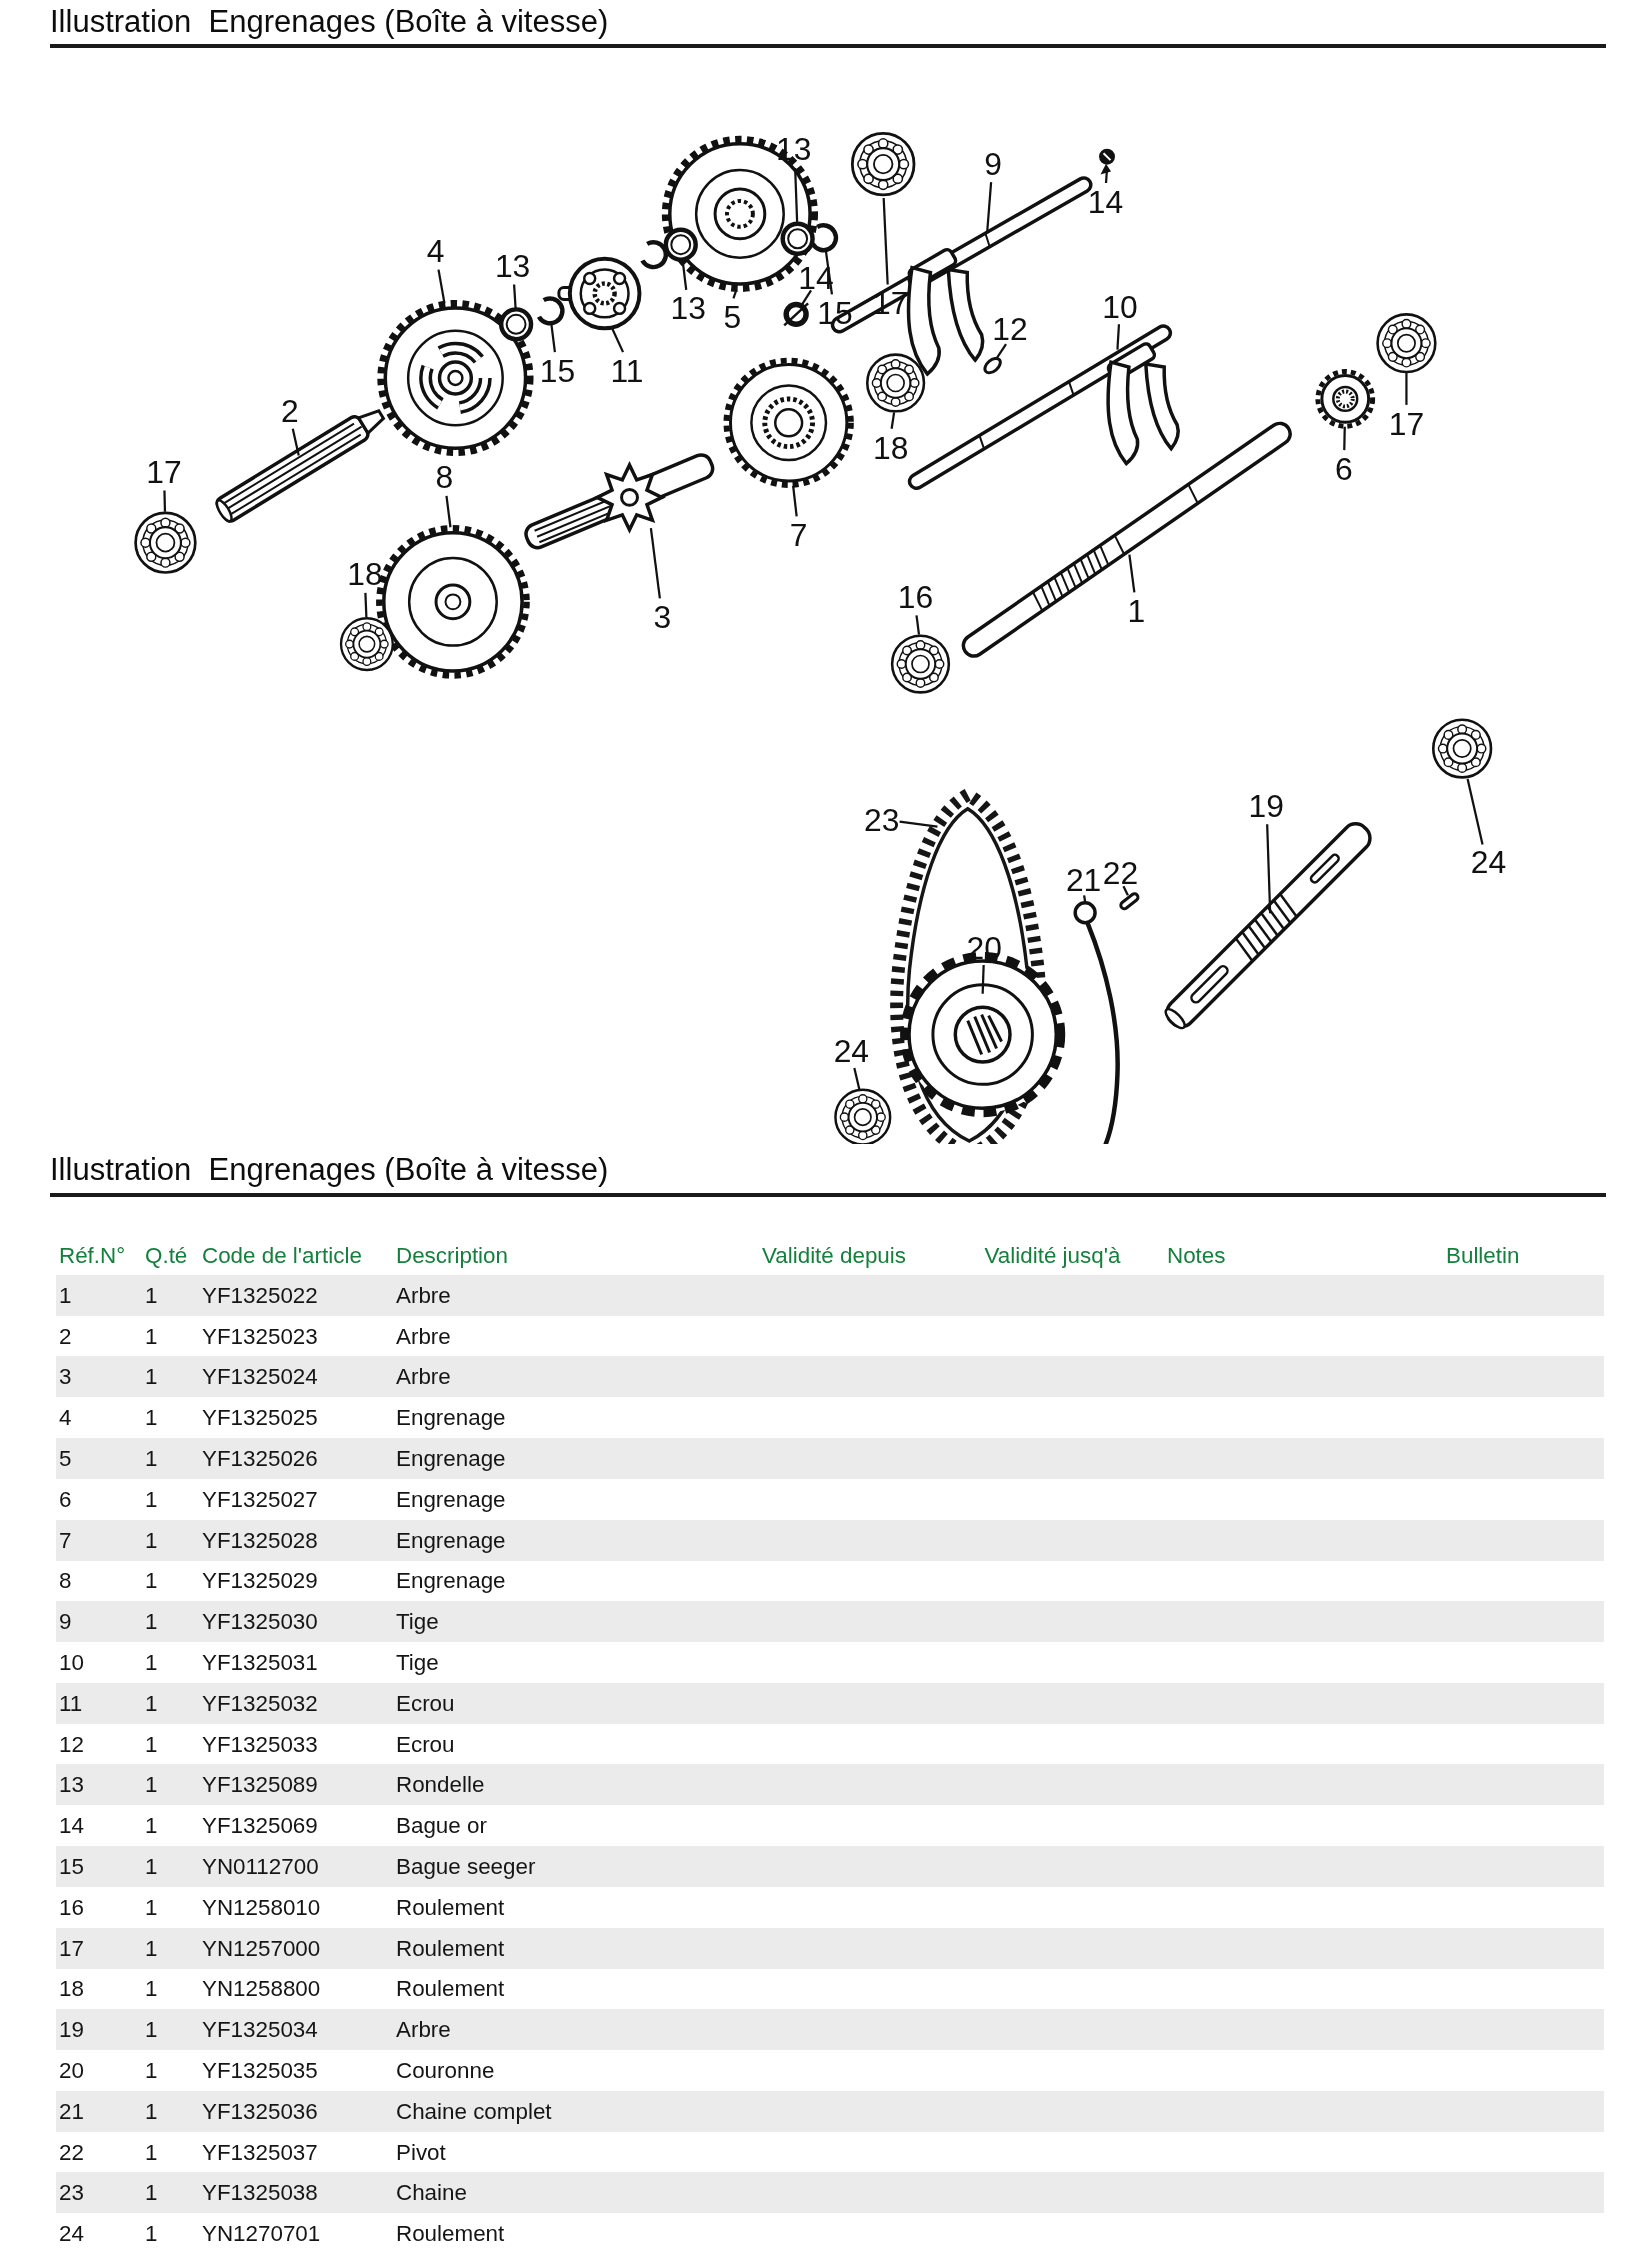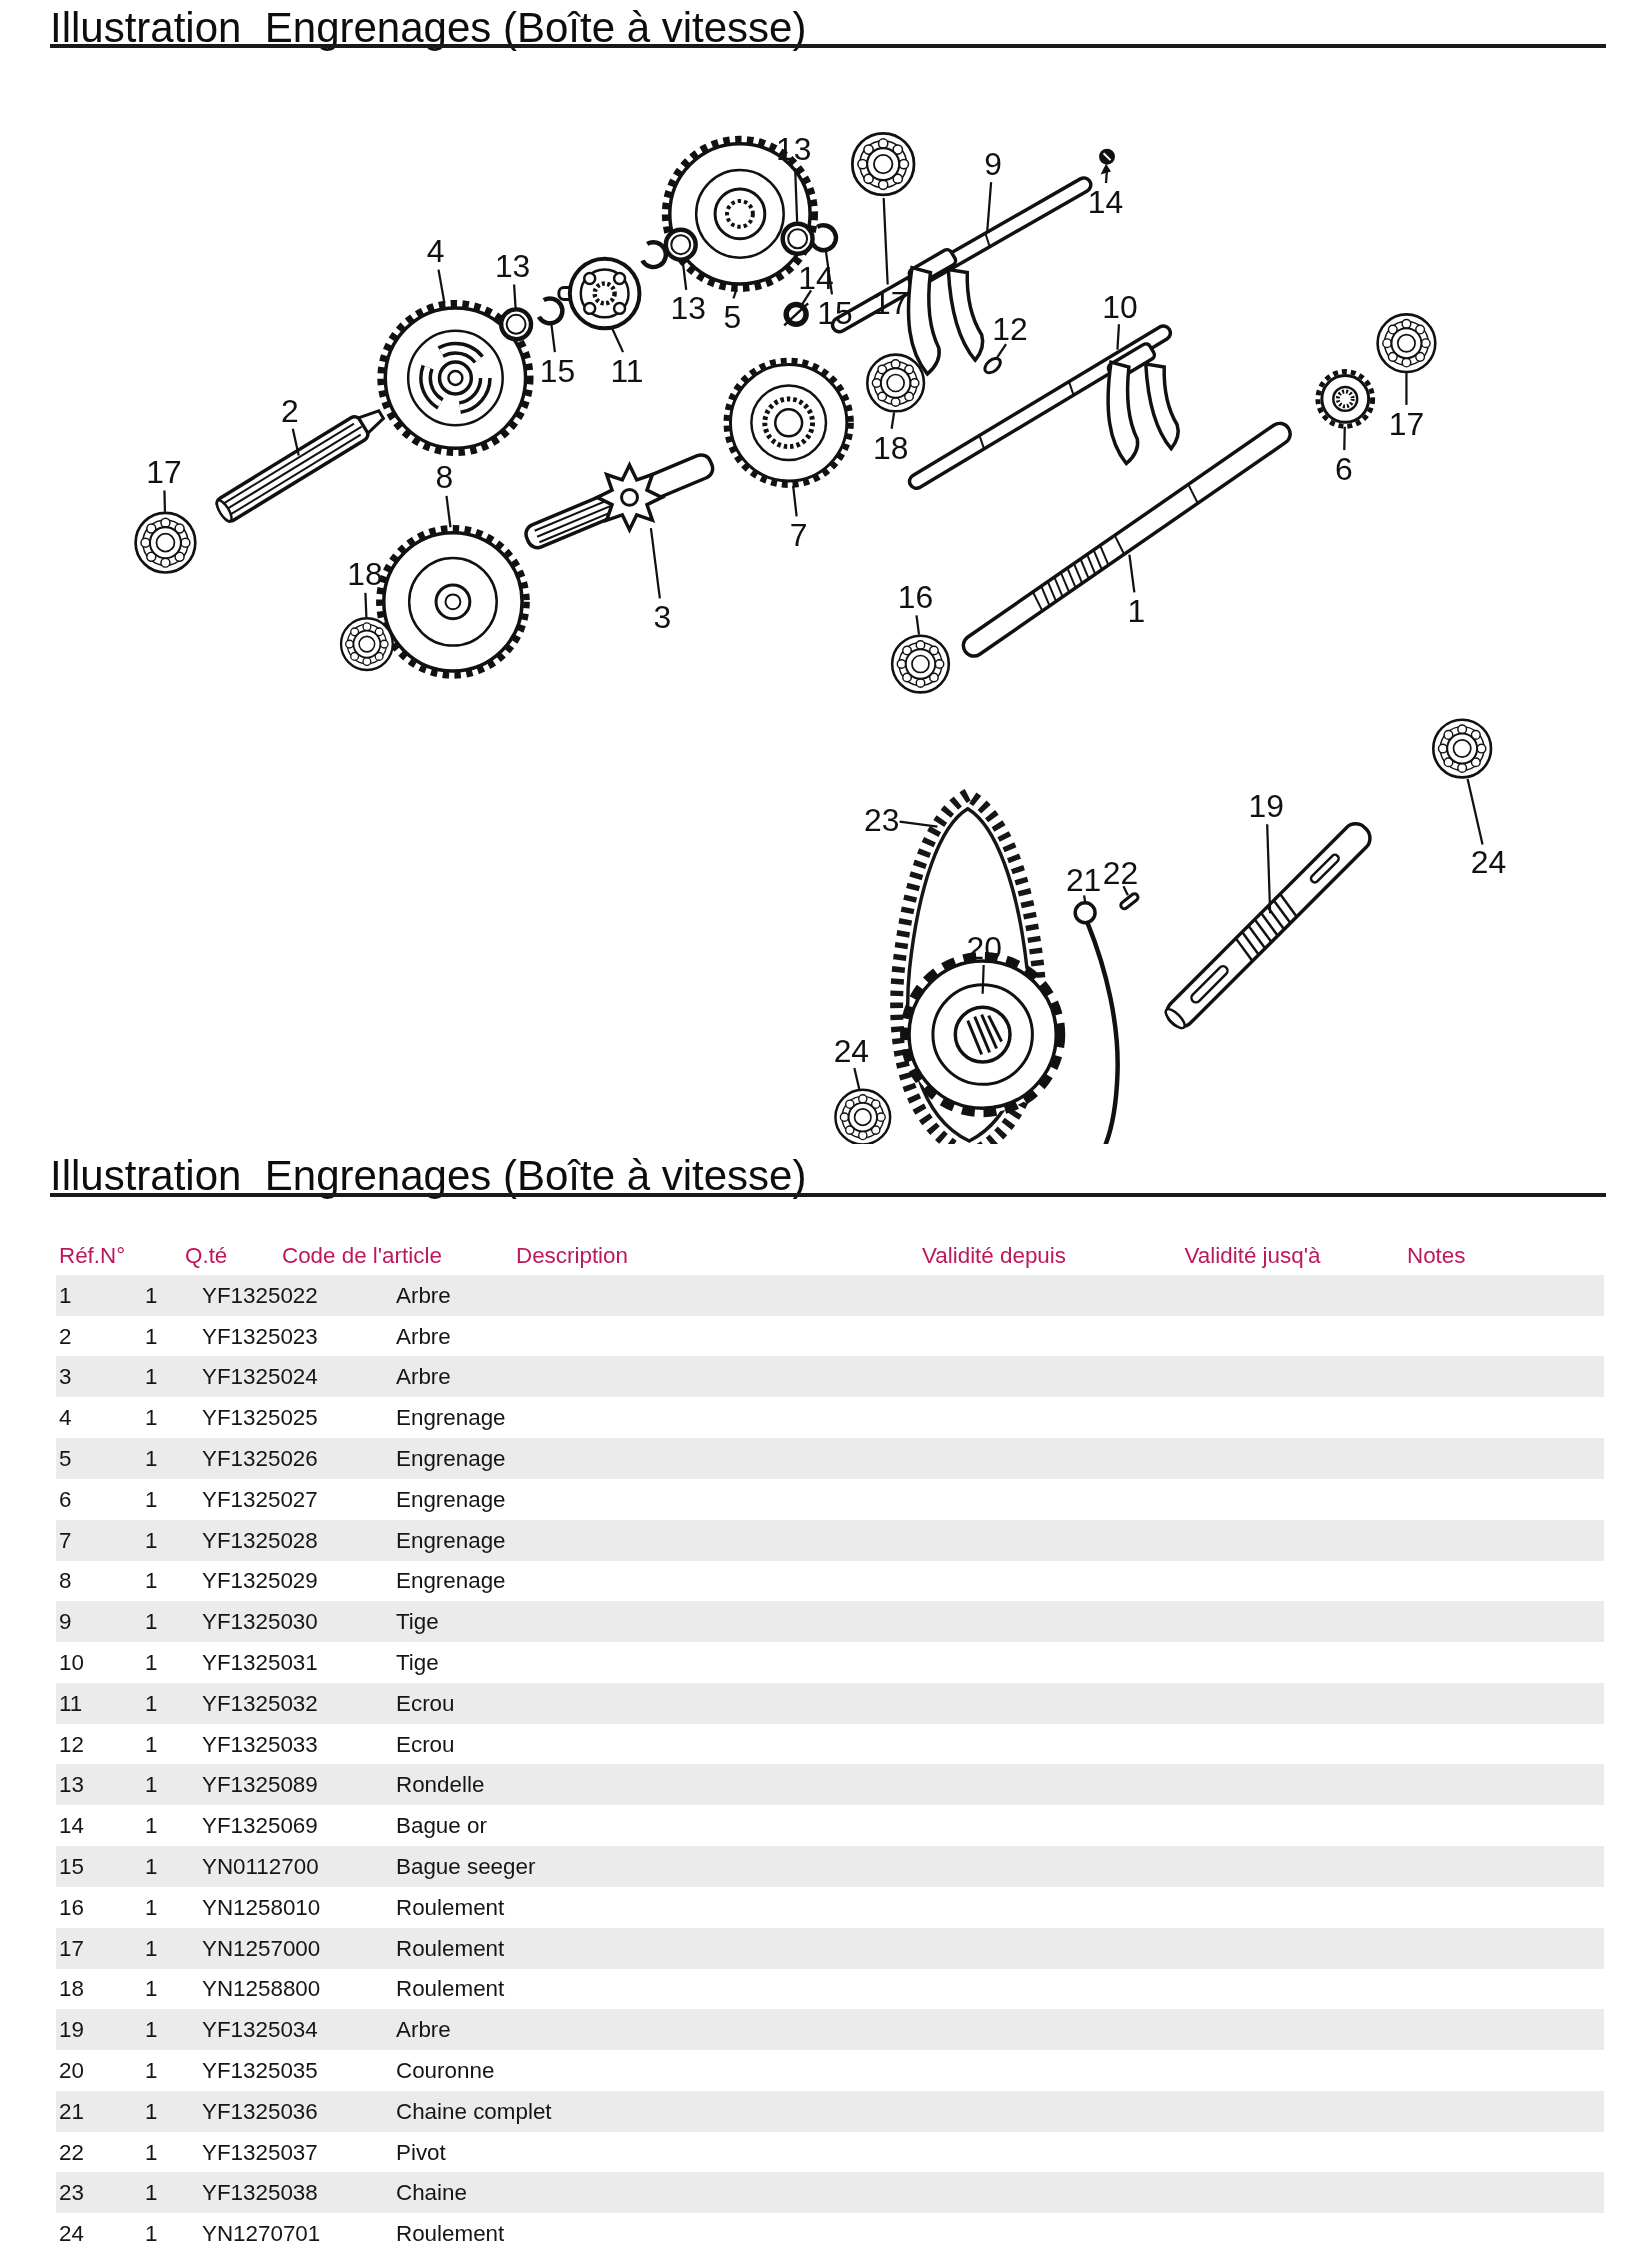--- a/index.html
+++ b/index.html
@@ -2,33 +2,33 @@
 <html style="font-size:8px"><head>
 <meta charset="utf-8">
 <style>
   html,body{margin:0;padding:0;}
   body{
     width:1645px;height:2250px;position:relative;background:#ffffff;
     font-family:"Liberation Sans", sans-serif;color:#111;overflow:hidden;
   }
   .page-title{
     position:absolute;left:50px;white-space:pre;
-    font-size:42px;font-weight:400;color:#0d0d0d;letter-spacing:0px;
+    font-size:31px;font-weight:400;color:#0d0d0d;letter-spacing:0px;
   }
   .title-rule{
     position:absolute;left:50px;width:1556px;height:4px;background:#1a1a1a;
   }
   #diagram-svg{position:absolute;left:0;top:0;}
   #table-wrap{position:absolute;left:0;top:0;width:1645px;}
   .grid-row{
     position:absolute;left:56px;width:1548px;height:41px;
     display:grid;grid-template-columns:86px 57px 194px 334px 209px 228px 279px 162px;
     align-items:center;font-size:22.4px;color:#151515;
   }
-  .grid-row.head{height:30px;font-size:22.4px;color:#be185d;gap:40px;}
+  .grid-row.head{height:30px;font-size:22.4px;color:#15803d;}
   .grid-row.alt{background:#ebebec;}
   .grid-row .cell{padding-left:3px;white-space:nowrap;overflow:hidden;}
   .cell.c4,.cell.c5{padding-left:5px;text-align:center;}
   text.callout{
     font-family:"Liberation Sans", sans-serif;font-size:64px;fill:#111;font-weight:400;
   }
 </style>
 </head>
 <body>
 

